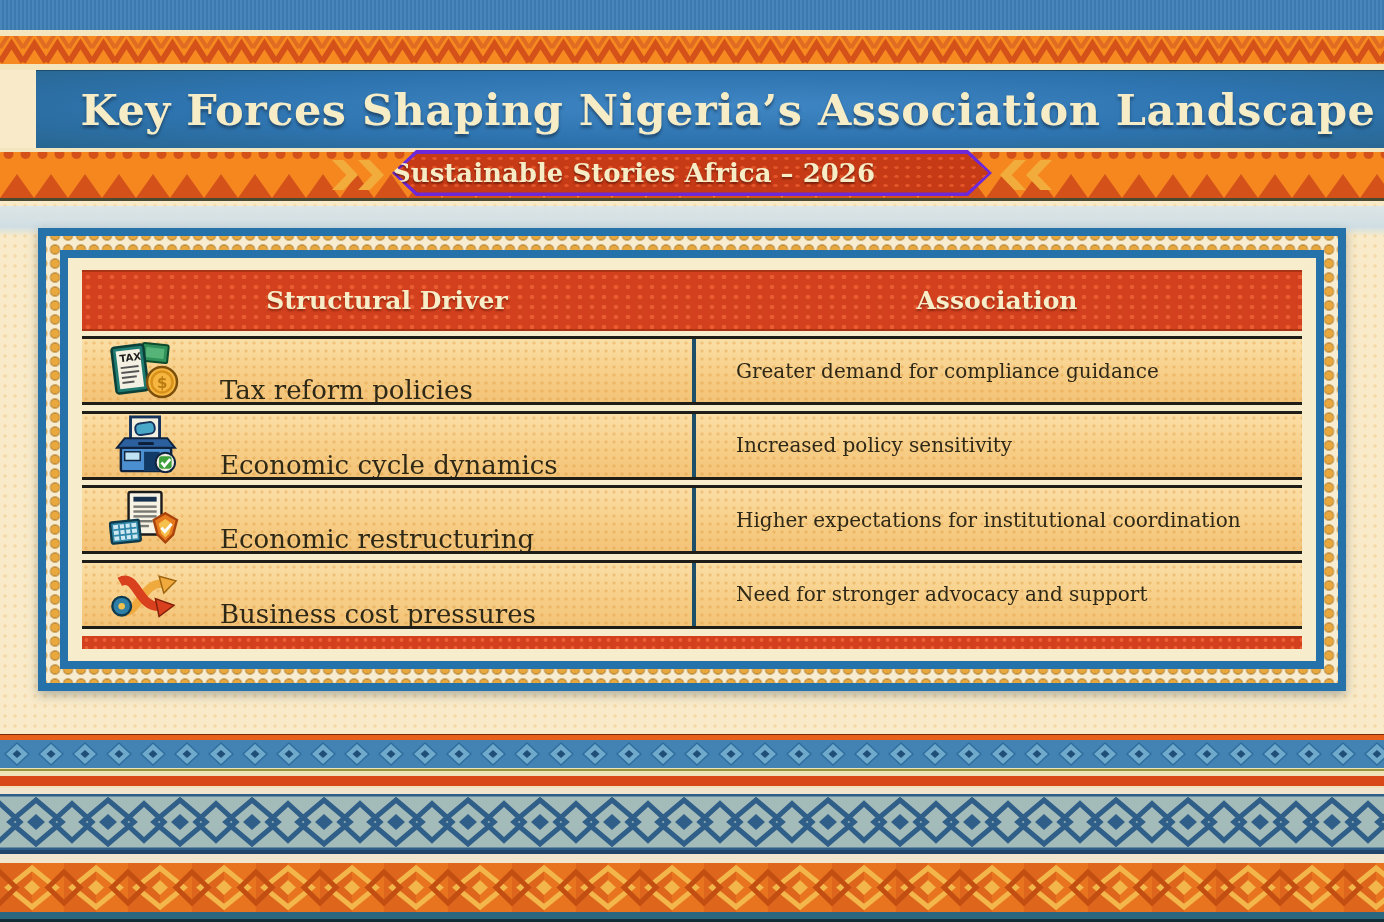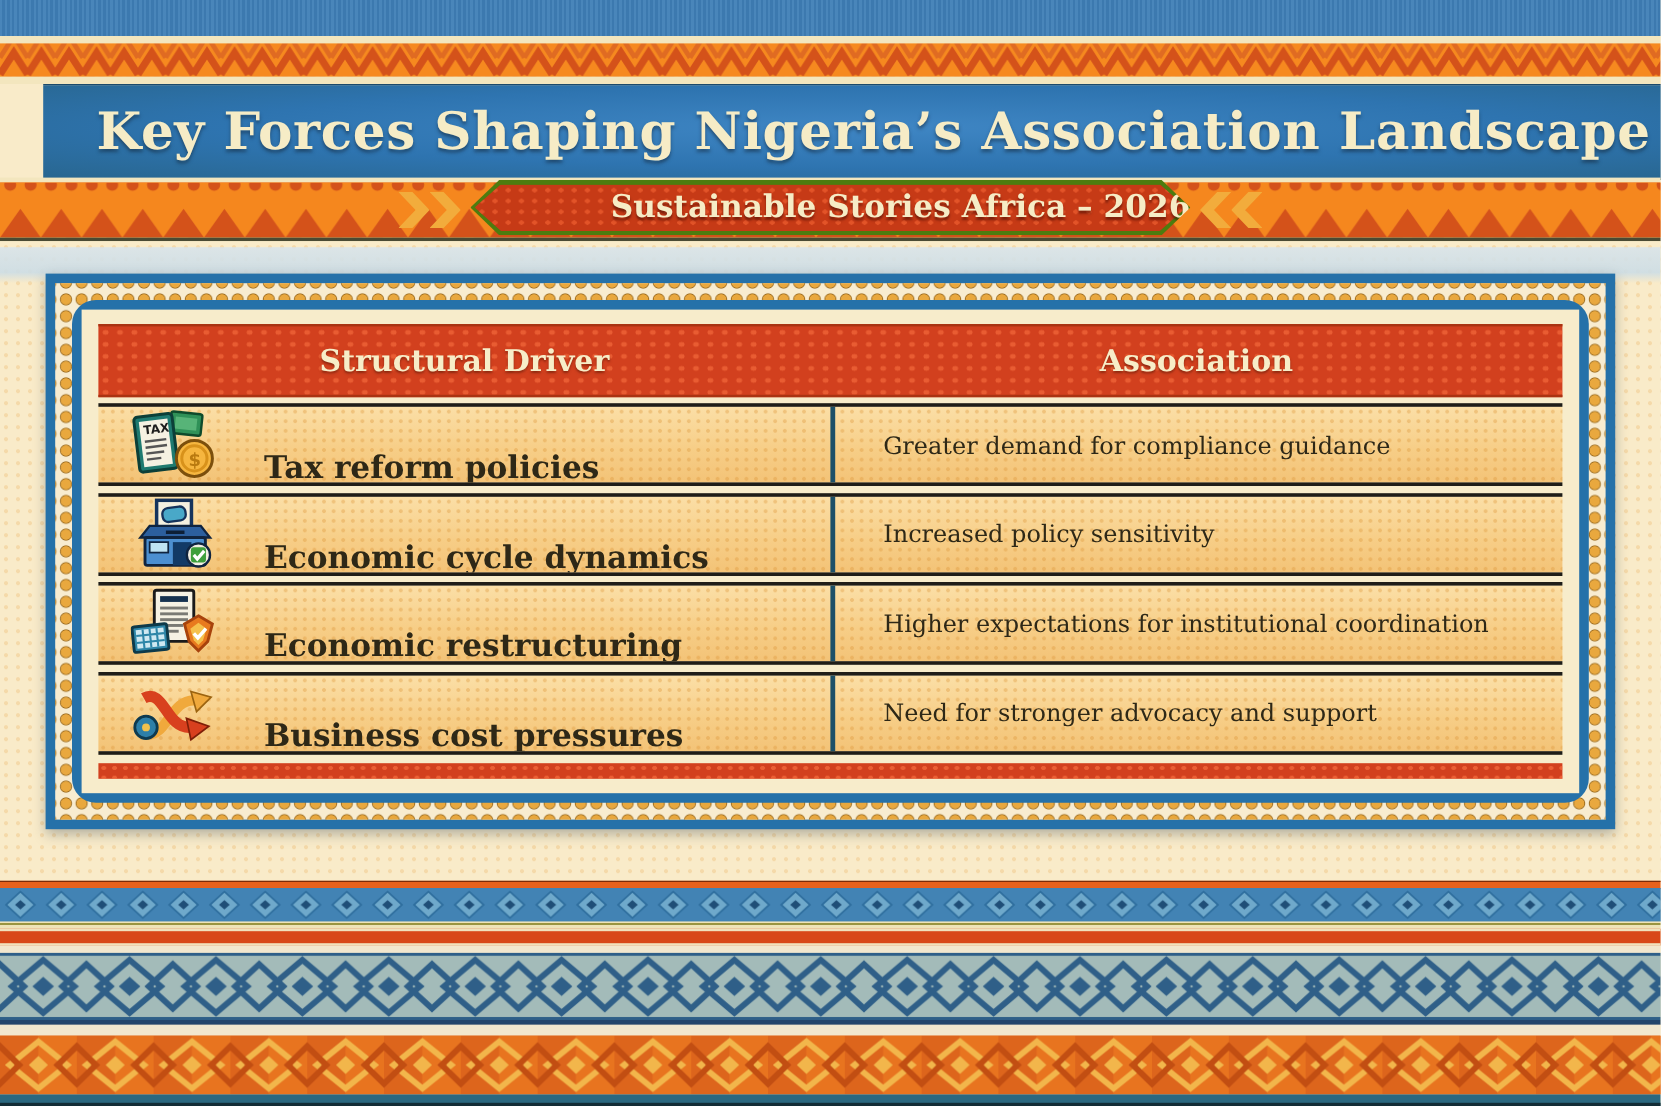--- a/index.html
+++ b/index.html
@@ -22,24 +22,24 @@
     color:#F6ECC6; font-weight:bold; font-size:43px; letter-spacing:.5px;
     text-shadow:0 3px 3px rgba(20,40,60,.55);}
   .b-cream-1{top:148px; height:4px; background:#F3E6BE;}
   .b-zigzag{top:152px; height:46px; background:#F5871E;}
   .b-zigzag svg{position:absolute; top:0; left:0;}
   .b-darkline-1{top:198px; height:3px; background:#4A4A33;}
 
   
   .ribbon{
     position:absolute; left:50%; top:-2px; transform:translateX(-50%);
-    width:600px; height:46px; background:#4d7c0f;
+    width:600px; height:46px; background:#6d28d9;
     clip-path:polygon(0 50%, 24px 0, calc(100% - 24px) 0, 100% 50%, calc(100% - 24px) 100%, 24px 100%);
     filter:drop-shadow(0 2px 2px rgba(80,30,0,.35));
-    display:flex; align-items:center; justify-content:flex-end;}
+    display:flex; align-items:center; justify-content:flex-start;}
   .ribbon-inner{
     position:absolute; inset:3.5px; background:#C63A16;
     background-image:radial-gradient(rgba(236,92,46,.75) 2px, transparent 2.4px);
     background-size:11px 9px;
     clip-path:polygon(0 50%, 22px 0, calc(100% - 22px) 0, 100% 50%, calc(100% - 22px) 100%, 22px 100%);}
   .ribbon-text{
     position:relative; color:#F6ECC6; font-weight:bold; font-size:26px;
     text-shadow:0 2px 2px rgba(60,10,0,.55);}
   .chev{position:absolute; top:8px; width:26px; height:30px; background:#F2AC3C;
     clip-path:polygon(0 0, 45% 0, 100% 50%, 45% 100%, 0 100%, 55% 50%);}
@@ -54,42 +54,42 @@
     background:linear-gradient(180deg,#D9E4EA 0%, #CCDDE6 70%, rgba(204,221,230,0) 100%); opacity:.9;}
 
   
   .frame{position:absolute; left:38px; top:27px; width:1308px; height:463px;
     background:#2571A9; padding:8px; box-sizing:border-box;
     box-shadow:0 4px 10px rgba(40,60,80,.35);}
   .dotband{width:100%; height:100%; box-sizing:border-box; padding:14px;
     background-color:#F8ECD0;
     background-image:radial-gradient(circle, #E9A83E 4px, #9A6A1E 4.6px, transparent 5.4px);
     background-size:13px 14px; background-position:center;}
-  .innerblue{width:100%; height:100%; box-sizing:border-box; padding:8px; background:#2571A9;border-radius:20px;}
+  .innerblue{width:100%; height:100%; box-sizing:border-box; padding:8px; background:#2571A9;}
   .creampad{width:100%; height:100%; box-sizing:border-box; padding:12px 14px; background:#F7ECCB;}
   .tcontent{width:100%; height:100%; display:flex; flex-direction:column;}
 
   .thead{height:57px; flex:none; display:flex; align-items:center;
     background-color:#D2401E;
     background-image:radial-gradient(rgba(255,120,70,.5) 2.2px, transparent 2.7px);
     background-size:12px 10px;
     border-top:2px solid #A93312; border-bottom:2px solid #A93312;}
   .th{flex:1; text-align:center; color:#F7EDC8; font-weight:bold; font-size:25px;
     text-shadow:0 2px 2px rgba(70,15,0,.5);}
 
   .rows{flex:1; display:flex; flex-direction:column; justify-content:space-between; padding:5px 0;}
   .row{height:69px; box-sizing:border-box;
     border-top:3px solid #1E1D18; border-bottom:3px solid #1E1D18;
     display:grid; grid-template-columns:1fr 1fr;
     background-image:radial-gradient(rgba(222,152,60,.38) 1.4px, transparent 1.8px),
       linear-gradient(180deg,#FBDFA7 0%, #F7CE87 55%, #F3C377 100%);
     background-size:8px 8px, auto;}
   .cell-driver{display:flex; align-items:center; padding-left:24px; gap:34px; overflow:hidden;}
   .iconbox{width:80px; height:62px; flex:none; display:flex; align-items:center; justify-content:center;}
-  .driver-label{font-weight:bold; font-size:26px; color:#2E2817; white-space:nowrap;margin-top:39px;}
+  .driver-label{font-weight:normal; font-size:26px; color:#2E2817; white-space:nowrap;margin-top:39px;}
   .cell-impl{border-left:4px solid #1D5068; display:flex; align-items:center;
     padding-left:40px; font-size:20px; color:#2E2817; white-space:nowrap; overflow:hidden;}
   .tfoot{height:13px; flex:none; margin-top:2px; background-color:#D2401E;
     background-image:radial-gradient(rgba(255,120,70,.55) 1.8px, transparent 2.2px);
     background-size:9px 8px;}
 
   
   .b-or-thin{top:734px; height:6px; background:#E8611B; border-top:1px solid #7A2A08;}
   .b-diarow{top:740px; height:28px; background:#4283B4;}
   .b-stripes{top:768px; height:6px;

